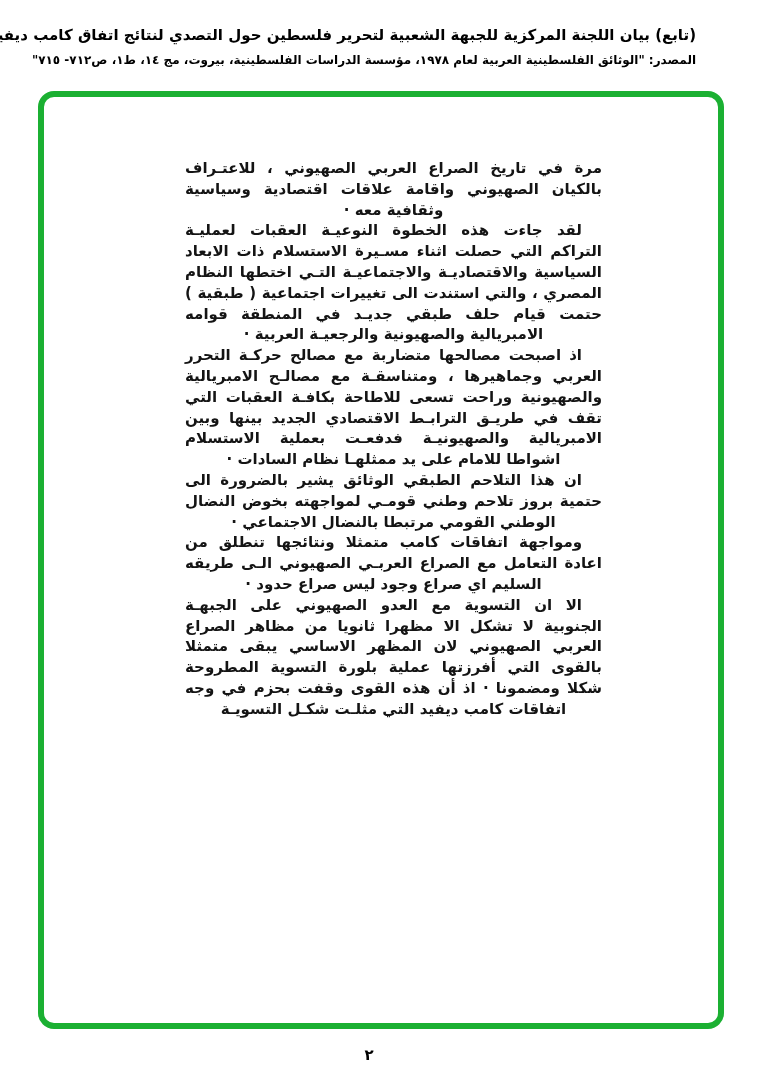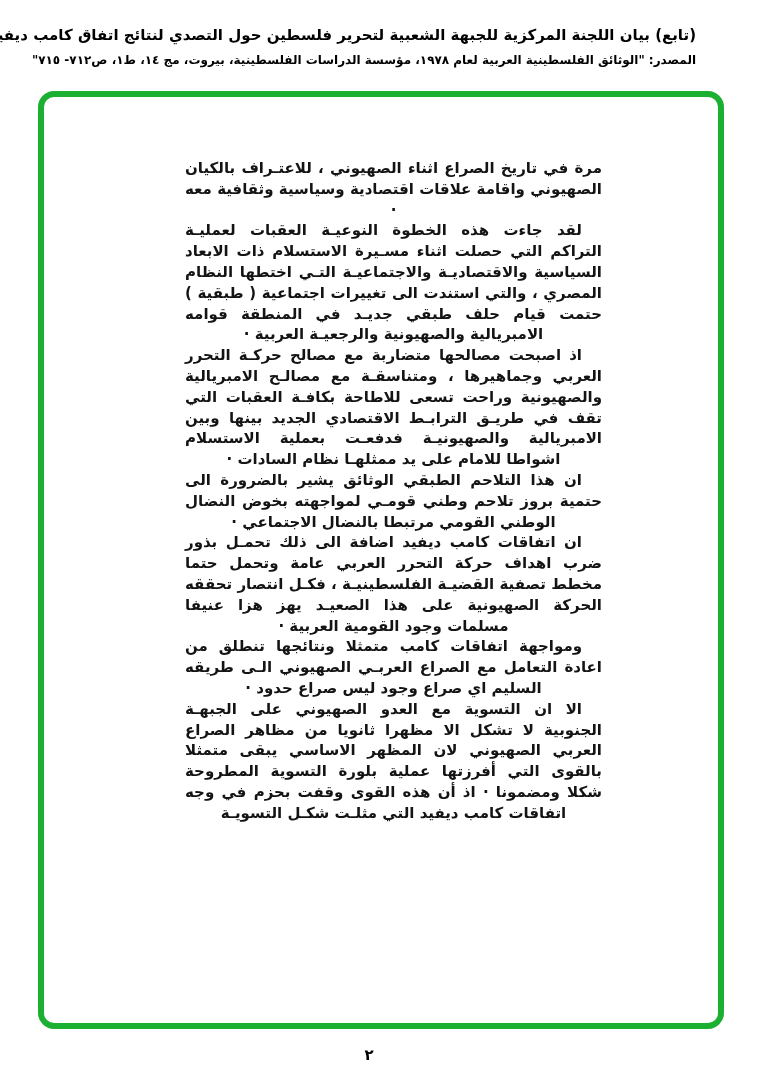--- a/index.html
+++ b/index.html
@@ -86,24 +86,23 @@
 <div class="page">
 
   <div class="header">
     <div class="doc-title">(تابع)  بيان اللجنة المركزية للجبهة الشعبية لتحرير فلسطين حول التصدي لنتائج اتفاق كامب ديفيد</div>
     <div class="doc-source">المصدر: "الوثائق الفلسطينية العربية لعام ١٩٧٨، مؤسسة الدراسات الفلسطينية، بيروت، مج ١٤، ط١، ص٧١٢- ٧١٥"</div>
   </div>
 
   <div class="frame"></div>
 
   <div class="text-column">
-    <p class="no-indent">مرة في تاريخ الصراع اثناء الصهيوني ، للاعتـراف بالكيان الصهيوني واقامة علاقات اقتصادية وسياسية وثقافية معه ·</p>
+    <p class="no-indent">مرة في تاريخ الصراع العربي الصهيوني ، للاعتـراف بالكيان الصهيوني واقامة علاقات اقتصادية وسياسية وثقافية معه ·</p>
     <p>لقد جاءت هذه الخطوة النوعيـة العقبات لعمليـة التراكم التي حصلت اثناء مسـيرة الاستسلام ذات الابعاد السياسية والاقتصاديـة والاجتماعيـة التـي اختطها النظام المصري ، والتي استندت الى تغييرات اجتماعية ( طبقية ) حتمت قيام حلف طبقي جديـد في المنطقة قوامه الامبريالية والصهيونية والرجعيـة العربية ·</p>
     <p>اذ اصبحت مصالحها متضاربة مع مصالح حركـة التحرر العربي وجماهيرها ، ومتناسقـة مع مصالـح الامبريالية والصهيونية وراحت تسعى للاطاحة بكافـة العقبات التي تقف في طريـق الترابـط الاقتصادي الجديد بينها وبين الامبريالية والصهيونيـة فدفعـت بعملية الاستسلام اشواطا للامام على يد ممثلهـا نظام السادات ·</p>
     <p>ان هذا التلاحم الطبقي الوثائق يشير بالضرورة الى حتمية بروز تلاحم وطني قومـي لمواجهته بخوض النضال الوطني القومي مرتبطا بالنضال الاجتماعي ·</p>
-    <p>ان اتفاقات كامب ديفيد اضافة الى ذلك تحمـل بذور ضرب اهداف حركة التحرر العربي عامة وتحمل حتما مخطط تصفية القضيـة الفلسطينيـة ، فكـل انتصار تحققه الحركة الصهيونية على هذا الصعيـد يهز هزا عنيفا مسلمات وجود القومية العربية ·</p>
     <p>ومواجهة اتفاقات كامب متمثلا ونتائجها تنطلق من اعادة التعامل مع الصراع العربـي الصهيوني الـى طريقه السليم اي صراع وجود ليس صراع حدود ·</p>
     <p>الا ان التسوية  مع العدو الصهيوني على الجبهـة الجنوبية لا تشكل الا مظهرا ثانويا من مظاهر الصراع العربي الصهيوني لان المظهر الاساسي يبقى متمثلا بالقوى التي أفرزتها عملية بلورة التسوية المطروحة شكلا ومضمونا · اذ أن هذه القوى وقفت بحزم في وجه اتفاقات كامب ديفيد التي مثلـت شكـل التسويـة</p>
   </div>
 
   <div class="page-number">٢</div>
 
 </div>
 
 </body></html>

